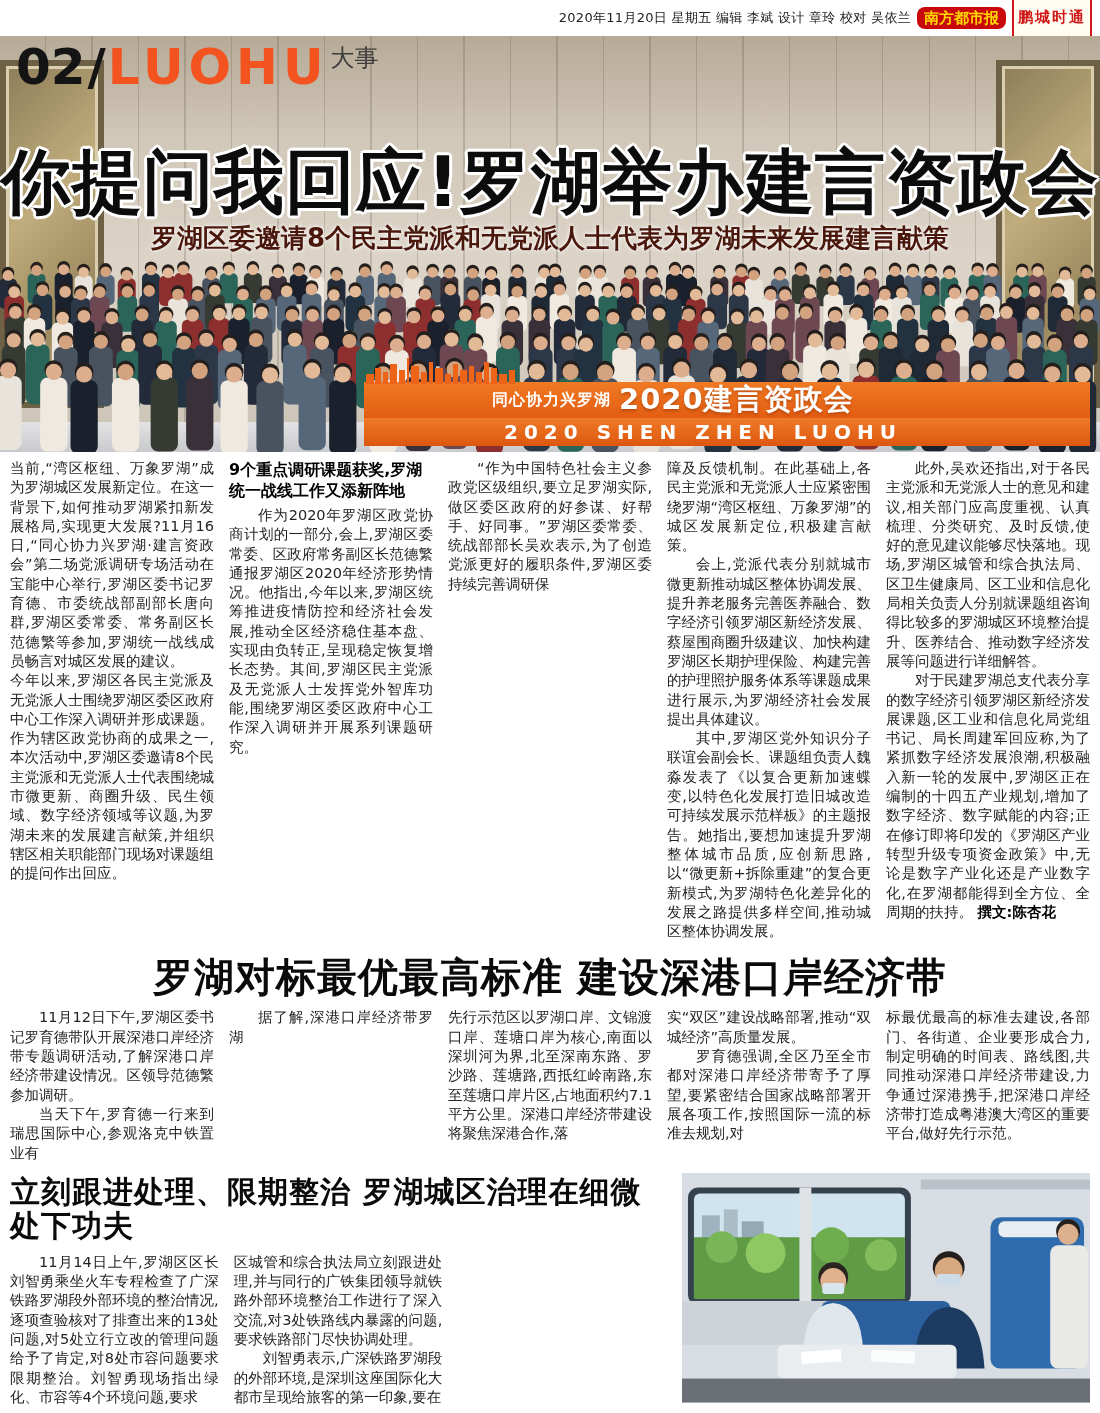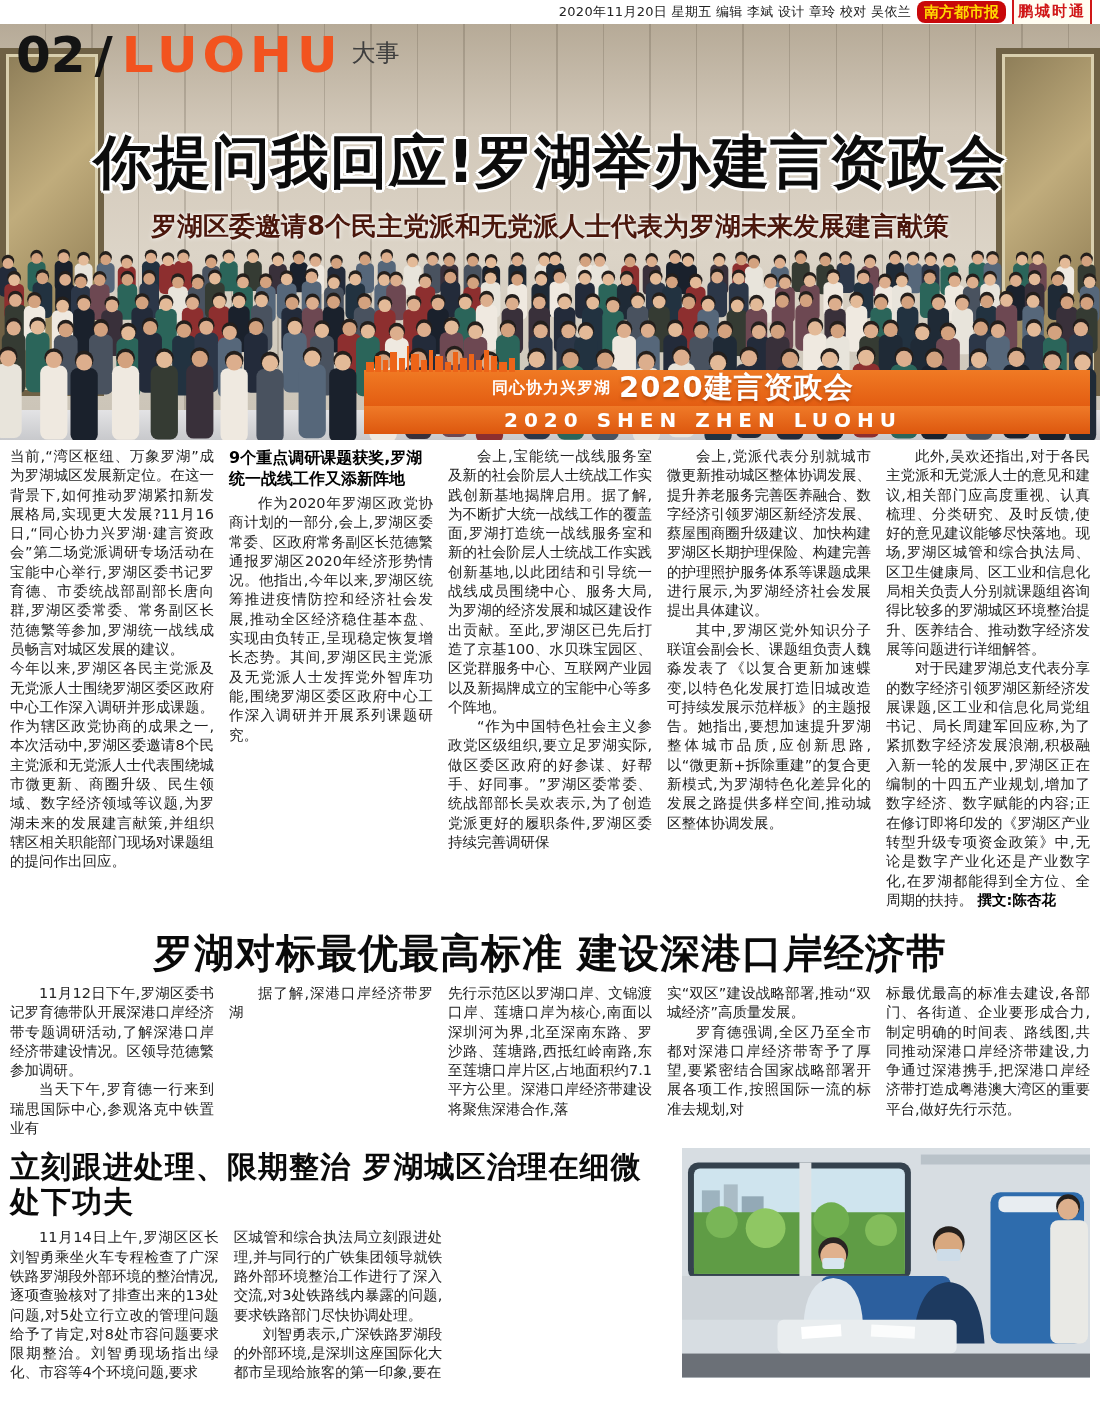--- a/index.html
+++ b/index.html
@@ -1,41 +1,41 @@
 <!DOCTYPE html>
 <html><head>
 <meta charset="utf-8">
 <style>
   html,body{margin:0;padding:0;background:#fff;}
   .page{position:relative;width:1100px;height:1413px;overflow:hidden;background:#fff;
         font-family:"DejaVu Sans","Liberation Sans",sans-serif;color:#222;}
   
-  .masthead{height:24px;display:flex;align-items:center;justify-content:flex-end;gap:6px;padding:0 8px;}
+  .masthead{height:36px;display:flex;align-items:center;justify-content:flex-end;gap:6px;padding:0 8px;}
   .dateline{font-size:13px;color:#222;letter-spacing:.3px;}
   .brand{background:#c8080a;color:#ffd900;font-weight:700;font-size:15px;padding:2px 7px;line-height:1.2;border-radius:8px;}
   .brand2{color:#d01818;border:2px solid #d01818;background:#fffdf2;font-weight:700;font-size:15px;
           padding:12px 4px;line-height:1.3;letter-spacing:2px;}
   
   .photo{position:relative;height:416px;overflow:hidden;
          background:linear-gradient(#b6aa97,#d2c8b9 25%,#dcd4c7 55%,#cfc8bb 85%,#c9c2b5);}
   .panels{position:absolute;inset:0;
           background:repeating-linear-gradient(90deg,rgba(0,0,0,0) 0 45px,rgba(70,60,45,.20) 45px 46.5px);}
   .mirror{position:absolute;top:24px;height:336px;width:92px;
           background:linear-gradient(135deg,#8d7d58,#c0ac7c 40%,#9d8a5f 70%,#b4a173);
           border:6px solid #6f6145;box-shadow:inset 0 0 0 3px #d9cfae;}
   .mirror.left{left:0;} .mirror.right{right:0;}
   .floor{position:absolute;left:0;right:0;top:386px;height:30px;
          background:linear-gradient(#e3e3e5,#c8c9cc);}
   .crowd{position:absolute;left:0;top:0;width:1100px;height:416px;}
-  .page-label{position:absolute;top:6px;left:16px;display:flex;align-items:center;gap:9px;}
+  .page-label{position:absolute;top:6px;left:16px;display:flex;align-items:flex-start;gap:2px;}
   .pg-num,.pg-slash{font-size:50px;font-weight:900;color:#141414;line-height:1;}
   .pg-en{font-size:50px;font-weight:900;color:#f2531f;line-height:1;letter-spacing:5px;}
   .pg-cn{font-size:24px;color:#3e3e3e;padding-bottom:5px;}
   .headline{position:absolute;top:100px;left:0;right:0;margin:0;text-align:center;
-            font-size:58px;font-weight:900;color:#0c0c0c;letter-spacing:1px;
+            font-size:70px;font-weight:900;color:#0c0c0c;letter-spacing:1px;
             text-shadow:-3px 0 #fff,3px 0 #fff,0 -3px #fff,0 3px #fff,-2px -2px #fff,2px 2px #fff,-2px 2px #fff,2px -2px #fff;}
   .subhead{position:absolute;top:185px;left:0;right:0;text-align:center;
            font-size:26px;font-weight:700;color:#4a170c;
            text-shadow:0 0 5px rgba(255,255,255,.95),0 0 2px rgba(255,255,255,.9);}
   .stage{position:absolute;left:364px;top:346px;width:726px;}
   .stage-top{position:relative;height:36px;background:linear-gradient(#f07a24,#e35d12);
              display:flex;align-items:center;}
   .skyline{position:absolute;left:2px;top:-24px;}
   .slogan{margin-left:128px;font-size:16px;font-weight:700;color:#fff;letter-spacing:1px;white-space:nowrap;}
   .stage-title{margin-left:8px;font-size:29px;font-weight:900;color:#fff;letter-spacing:1px;white-space:nowrap;
@@ -763,24 +763,24 @@
   <section class="article cols5 article1">
     <div class="col">
       <p>当前,“湾区枢纽、万象罗湖”成为罗湖城区发展新定位。在这一背景下,如何推动罗湖紧扣新发展格局,实现更大发展?11月16日,“同心协力兴罗湖·建言资政会”第二场党派调研专场活动在宝能中心举行,罗湖区委书记罗育德、市委统战部副部长唐向群,罗湖区委常委、常务副区长范德繁等参加,罗湖统一战线成员畅言对城区发展的建议。</p>
       <p>今年以来,罗湖区各民主党派及无党派人士围绕罗湖区委区政府中心工作深入调研并形成课题。作为辖区政党协商的成果之一,本次活动中,罗湖区委邀请8个民主党派和无党派人士代表围绕城市微更新、商圈升级、民生领域、数字经济领域等议题,为罗湖未来的发展建言献策,并组织辖区相关职能部门现场对课题组的提问作出回应。</p>
     </div>
     <div class="col">
       <h4 class="subh">9个重点调研课题获奖,罗湖统一战线工作又添新阵地</h4>
       <p class="ind">作为2020年罗湖区政党协商计划的一部分,会上,罗湖区委常委、区政府常务副区长范德繁通报罗湖区2020年经济形势情况。他指出,今年以来,罗湖区统筹推进疫情防控和经济社会发展,推动全区经济稳住基本盘、实现由负转正,呈现稳定恢复增长态势。其间,罗湖区民主党派及无党派人士发挥党外智库功能,围绕罗湖区委区政府中心工作深入调研并开展系列课题研究。</p>
     </div>
     <div class="col">
-      <p class="ind">会上,宝能统一战线服务室及新的社会阶层人士统战工作实践创新基地揭牌启用。据了解,为不断扩大统一战线工作的覆盖面,罗湖打造统一战线服务室和新的社会阶层人士统战工作实践创新基地,以此团结和引导统一战线成员围绕中心、服务大局,为罗湖的经济发展和城区建设作出贡献。至此,罗湖区已先后打造了京基100、水贝珠宝园区、区党群服务中心、互联网产业园以及新揭牌成立的宝能中心等多个阵地。</p>
       <p class="ind">“作为中国特色社会主义参政党区级组织,要立足罗湖实际,做区委区政府的好参谋、好帮手、好同事。”罗湖区委常委、统战部部长吴欢表示,为了创造党派更好的履职条件,罗湖区委持续完善调研保</p>
     </div>
     <div class="col">
+      <p>障及反馈机制。在此基础上,各民主党派和无党派人士应紧密围绕罗湖“湾区枢纽、万象罗湖”的城区发展新定位,积极建言献策。</p>
       <p class="ind">会上,党派代表分别就城市微更新推动城区整体协调发展、提升养老服务完善医养融合、数字经济引领罗湖区新经济发展、蔡屋围商圈升级建议、加快构建罗湖区长期护理保险、构建完善的护理照护服务体系等课题成果进行展示,为罗湖经济社会发展提出具体建议。</p>
       <p class="ind">其中,罗湖区党外知识分子联谊会副会长、课题组负责人魏淼发表了《以复合更新加速蝶变,以特色化发展打造旧城改造可持续发展示范样板》的主题报告。她指出,要想加速提升罗湖整体城市品质,应创新思路,以“微更新+拆除重建”的复合更新模式,为罗湖特色化差异化的发展之路提供多样空间,推动城区整体协调发展。</p>
     </div>
     <div class="col">
       <p class="ind">此外,吴欢还指出,对于各民主党派和无党派人士的意见和建议,相关部门应高度重视、认真梳理、分类研究、及时反馈,使好的意见建议能够尽快落地。现场,罗湖区城管和综合执法局、区卫生健康局、区工业和信息化局相关负责人分别就课题组咨询得比较多的罗湖城区环境整治提升、医养结合、推动数字经济发展等问题进行详细解答。</p>
       <p class="ind"><span>对于民建罗湖总支代表分享的数字经济引领罗湖区新经济发展课题,区工业和信息化局党组书记、局长周建军回应称,为了紧抓数字经济发展浪潮,积极融入新一轮的发展中,罗湖区正在编制的十四五产业规划,增加了数字经济、数字赋能的内容;正在修订即将印发的《罗湖区产业转型升级专项资金政策》中,无论是数字产业化还是产业数字化,在罗湖都能得到全方位、全周期的扶持。</span> <span class="byline">撰文:陈杏花</span></p>
     </div>
   </section>
 
   <h2 class="a2-head">罗湖对标最优最高标准  建设深港口岸经济带</h2>

